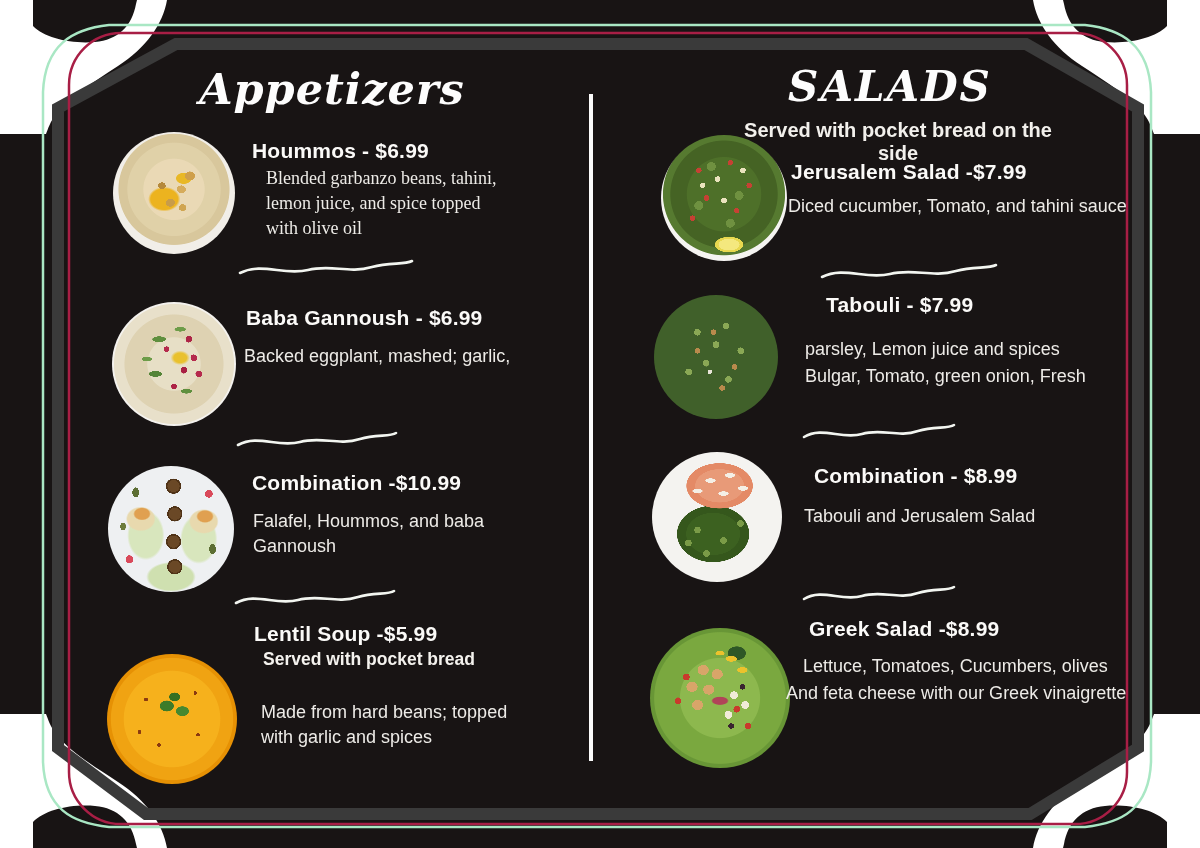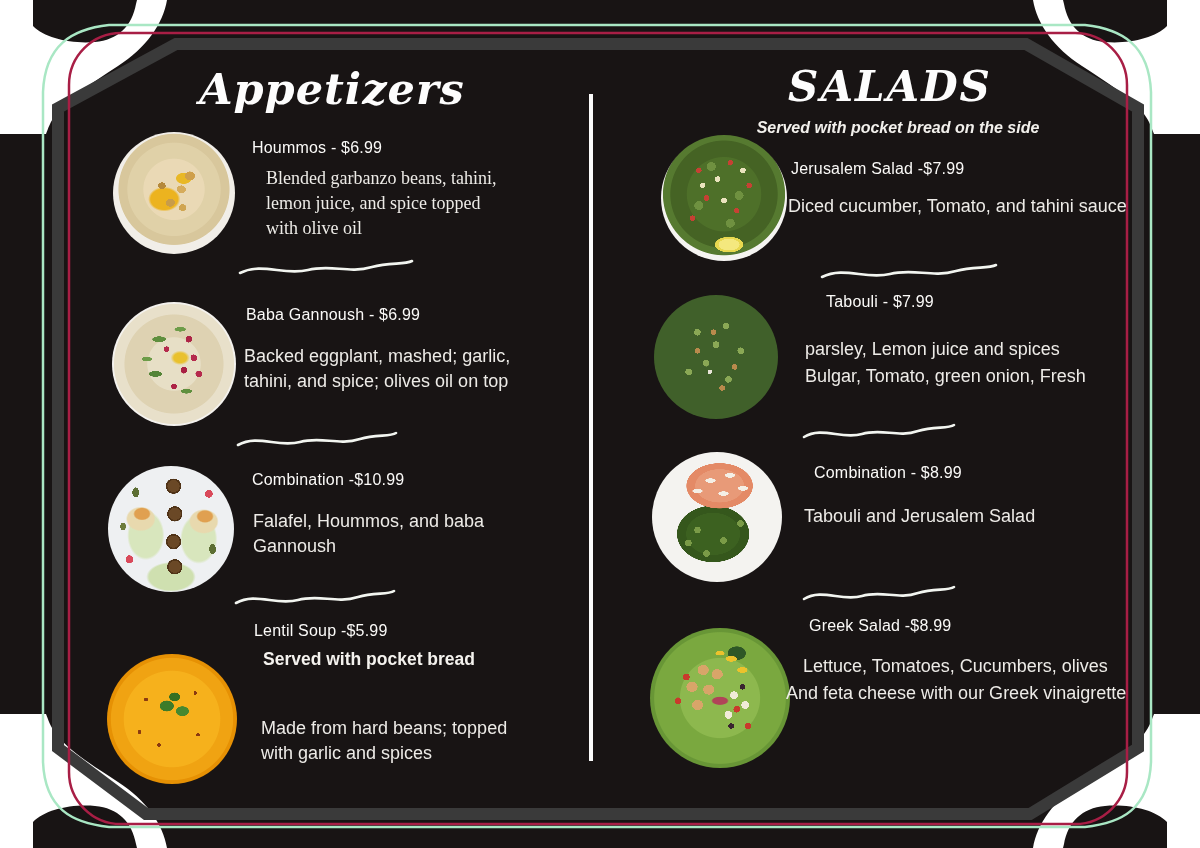--- a/index.html
+++ b/index.html
@@ -5,22 +5,22 @@
   html,body{margin:0;padding:0;background:#ffffff;}
   #canvas{position:relative;width:1200px;height:848px;overflow:hidden;background:#4d7c0f;
           font-family:"Liberation Sans",sans-serif;}
   #frame-svg{position:absolute;left:0;top:0;}
   .abs{position:absolute;}
   .col-title{color:#fdfdfd;font-family:"DejaVu Serif",serif;font-style:italic;font-weight:800;
              text-align:center;letter-spacing:1px;}
   #left-title{left:158px;top:64px;width:348px;font-size:43px;}
   #right-title{left:728px;top:62px;width:324px;font-size:42px;letter-spacing:2px;}
   #right-subtitle{left:728px;top:119px;width:340px;text-align:center;color:#f2f0ec;
-                  font-style:italic;font-weight:700;font-size:16px;}
-  .item-name{color:#fbfaf8;font-weight:400;font-size:16px;letter-spacing:.2px;white-space:nowrap;}
+                  font-weight:700;font-size:20px;}
+  .item-name{color:#fbfaf8;font-weight:700;font-size:21px;letter-spacing:.2px;white-space:nowrap;}
   .item-note{color:#f4f2ee;font-weight:700;font-size:17.5px;white-space:nowrap;}
   .item-desc{color:#edebe7;font-size:18px;line-height:25px;white-space:nowrap;}
   .item-desc.r{line-height:27px;}
   .item-desc span{display:block;}
   .divider{left:589px;top:94px;width:4px;height:667px;background:#fbfbfb;}
   .sq{position:absolute;}
   .ph{position:absolute;border-radius:50%;}
 
   #ph1{left:113px;top:132px;width:122px;height:122px;background:
     radial-gradient(9px 8px at 63% 36%,#cf9f4a 0 55%,transparent 56%),
@@ -194,42 +194,41 @@
   </div>
 
   <svg class="sq" style="left:236px;top:254px;" width="180" height="26" viewBox="0 0 180 26">
     <path d="M 4 19 C 26 8 48 22 72 16 C 96 10 112 20 136 13 C 154 8 168 11 176 7" stroke="#f2f5f0" stroke-width="2.6" fill="none" stroke-linecap="round"></path>
   </svg>
 
   <div class="ph" id="ph2"></div>
   <div class="abs item-name" style="left:246px;top:306px;">Baba Gannoush - $6.99</div>
   <div class="abs item-desc" style="left:244px;top:344px;">
     <span>Backed eggplant, mashed; garlic,</span>
-    <span>tahini, and spice; olives oil on top</span>
   </div>
 
   <svg class="sq" style="left:234px;top:426px;" width="166" height="26" viewBox="0 0 166 26">
     <path d="M 4 19 C 24 8 44 22 66 16 C 88 10 104 20 126 13 C 142 8 156 11 162 7" stroke="#f2f5f0" stroke-width="2.6" fill="none" stroke-linecap="round"></path>
   </svg>
 
   <div class="ph" id="ph3"></div>
   <div class="abs item-name" style="left:252px;top:471px;">Combination -$10.99</div>
   <div class="abs item-desc" style="left:253px;top:509px;">
     <span>Falafel, Hoummos, and baba</span>
     <span>Gannoush</span>
   </div>
 
   <svg class="sq" style="left:232px;top:584px;" width="166" height="26" viewBox="0 0 166 26">
     <path d="M 4 19 C 24 8 44 22 66 16 C 88 10 104 20 126 13 C 142 8 156 11 162 7" stroke="#f2f5f0" stroke-width="2.6" fill="none" stroke-linecap="round"></path>
   </svg>
 
   <div class="abs item-name" style="left:254px;top:622px;">Lentil Soup -$5.99</div>
   <div class="abs item-note" style="left:263px;top:649px;">Served with pocket bread</div>
   <div class="ph" id="ph4"></div>
-  <div class="abs item-desc" style="left:261px;top:716px;">
+  <div class="abs item-desc" style="left:261px;top:700px;">
     <span>Made from hard beans; topped</span>
     <span>with garlic and spices</span>
   </div>
 
   <div class="abs col-title" id="right-title">SALADS</div>
   <div class="abs" id="right-subtitle">Served with pocket bread on the side</div>
 
   <div class="ph" id="ph5"></div>
   <div class="abs item-name" style="left:791px;top:160px;">Jerusalem Salad -$7.99</div>
   <div class="abs item-desc r" style="left:788px;top:193px;">

